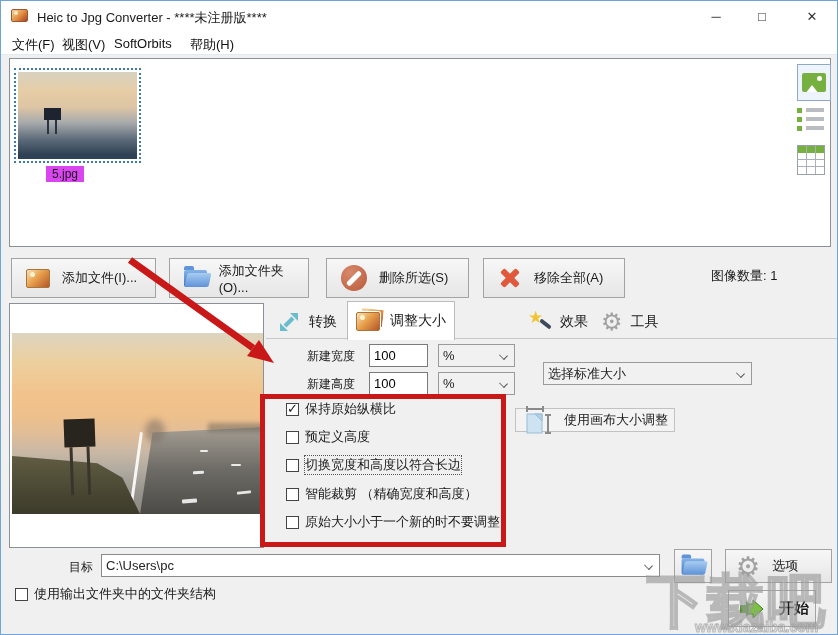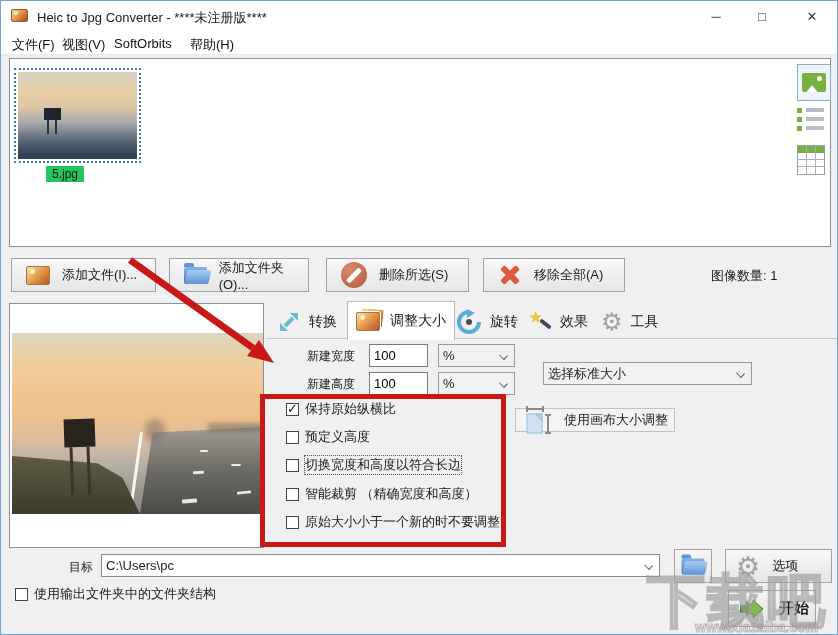--- a/index.html
+++ b/index.html
@@ -21,37 +21,37 @@
   .menu-item { position:absolute; top:4px; font-size:13px; color:#111; padding:1px 4px; }
   #menu-0 { left:7px; } #menu-1 { left:57px; } #menu-2 { left:109px; } #menu-3 { left:185px; }
 
   
   #filelist { left:8px; top:57px; width:822px; height:189px; background:#fff; border:1px solid #8a8f98; }
   #thumb-wrap { left:4px; top:9px; width:127px; height:95px; border:2px dotted #3f7ba8; background:#fff; padding:2px; }
   #thumb-photo { width:119px; height:87px; position:relative; overflow:hidden;
     background:linear-gradient(to bottom,#d8d2c0 0%,#e6cda6 22%,#dec5a4 40%,#a8abac 58%,#5b6a79 78%,#2f4154 95%); }
   #thumb-sign { position:absolute; left:26px; top:36px; width:17px; height:12px; background:#1d2430; }
   #thumb-sign::after { content:""; position:absolute; left:3px; top:12px; width:2px; height:14px; background:#2a3340; box-shadow:8px 0 0 #2a3340; }
-  #thumb-label { left:36px; top:107px; padding:1px 6px; background:#22c55e; font-size:12px; }
+  #thumb-label { left:36px; top:107px; padding:1px 6px; background:#d946ef; font-size:12px; }
 
   .viewbtn { position:absolute; left:787px; }
   #view-thumbs { top:5px; width:34px; height:37px; background:#eef4fb; border:1px solid #8fa8c8; display:flex; align-items:center; justify-content:center; }
   .green-pic { width:24px; height:19px; background:#76b041; border-radius:2px; position:relative; overflow:hidden; }
   .green-pic::before { content:""; position:absolute; left:3px; bottom:-2px; border-left:7px solid transparent; border-right:7px solid transparent; border-bottom:9px solid #fff; }
   .green-pic::after { content:""; position:absolute; right:4px; top:3px; width:5px; height:5px; border-radius:50%; background:#fff; }
   #view-list { top:49px; width:30px; height:26px; }
   .lrow { position:absolute; left:0; width:100%; height:4px; }
   .lrow i { position:absolute; left:0; top:0; width:5px; height:5px; background:#76b041; }
   .lrow b { position:absolute; left:9px; top:0; width:18px; height:4px; background:#b9bcc0; }
   #view-details { top:86px; width:28px; height:30px; border:1px solid #9aa0a8; background:#fff; }
   #view-details .hd { position:absolute; left:0; top:0; width:100%; height:7px; background:#76b041; }
   #view-details .gl { position:absolute; background:#aab0b8; }
 
   
-  .toolbtn { position:absolute; top:257px; height:34px; background:linear-gradient(#f7f7f7,#e6e6e6); border:1px solid #a3a3a3; display:flex; align-items:center; gap:12px; padding-left:14px; font-size:13px; }
+  .toolbtn { position:absolute; top:257px; height:40px; background:linear-gradient(#f7f7f7,#e6e6e6); border:1px solid #a3a3a3; display:flex; align-items:center; gap:12px; padding-left:14px; font-size:13px; }
   #btn-addfiles { left:10px; width:145px; }
   #btn-addfolder { left:168px; width:140px; }
   #btn-delsel { left:325px; width:143px; }
   #btn-removeall { left:482px; width:142px; }
   #img-count { left:710px; top:266px; font-size:13px; }
 
   .pic-ic { width:24px; height:19px; background:linear-gradient(135deg,#f6e2b8 0%,#e8a04c 45%,#b4552a 100%); border:1px solid #a8743c; border-radius:2px; position:relative; }
   .pic-ic::after { content:""; position:absolute; left:3px; top:2px; width:5px; height:5px; border-radius:50%; background:#fdf3cd; }
   .folder-ic { width:24px; height:17px; background:linear-gradient(#86b4e8,#3d74c2); border-radius:2px 2px 2px 2px; position:relative; }
   .folder-ic::before { content:""; position:absolute; left:0; top:-4px; width:10px; height:4px; background:#5f94d6; border-radius:2px 2px 0 0; }
@@ -220,28 +220,20 @@
     </svg>
     <span>转换</span>
   </div>
   <div class="tab active" id="tab-1">
     <span style="position:relative;width:26px;height:22px;">
       <span class="pic-ic" style="position:absolute;left:4px;top:-2px;transform:rotate(6deg);border-color:#fff;"></span>
       <span class="pic-ic" style="position:absolute;left:0;top:2px;box-shadow:0 0 0 1px #fff;"></span>
     </span>
     <span>调整大小</span>
   </div>
-  <div class="tab" id="tab-2">
-    <svg width="26" height="26" viewBox="0 0 26 26">
-      <path d="M13 3 A10 10 0 1 0 23 13" fill="none" stroke="#58aed6" stroke-width="4"></path>
-      <polygon points="11,0 11,9 19,4" fill="#58aed6"></polygon>
-      <circle cx="13" cy="13" r="3" fill="#4a4a52"></circle>
-    </svg>
-    <span>旋转</span>
-  </div>
   <div class="tab" id="tab-3">
     <span class="wand">
       <span class="star">★</span>
       <span class="stick"></span>
     </span>
     <span>效果</span>
   </div>
   <div class="tab" id="tab-4">
     <span class="gear">⚙</span>
     <span>工具</span>

